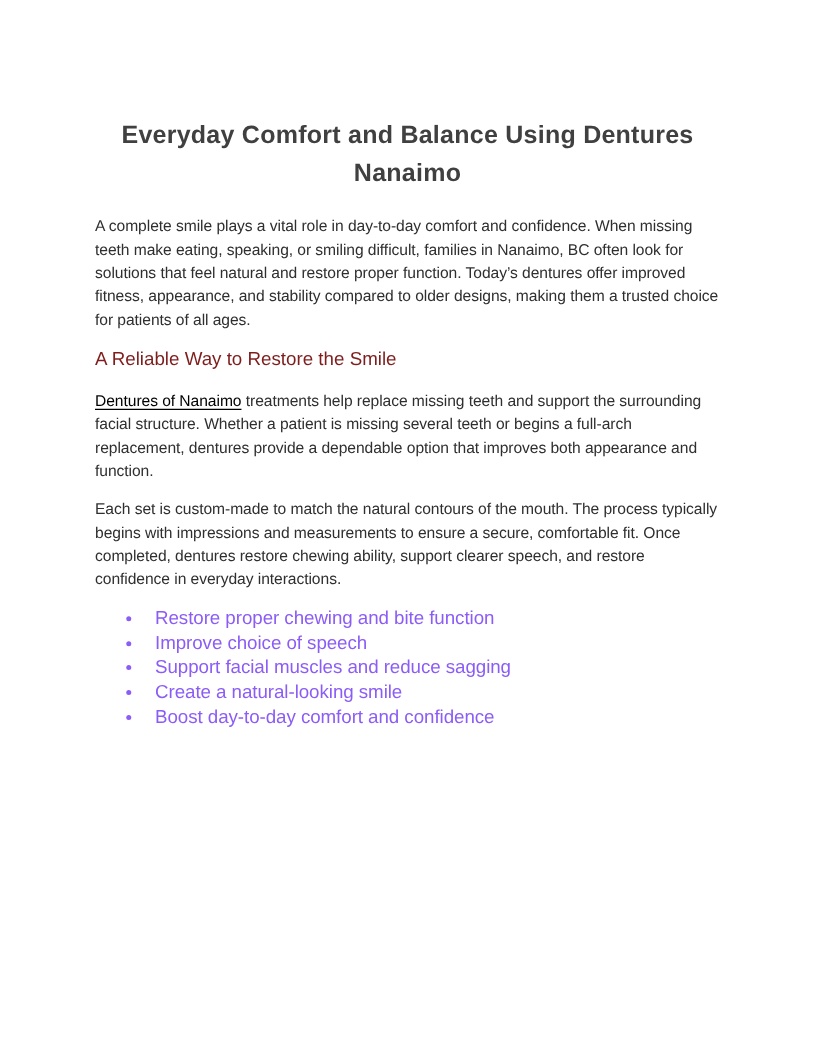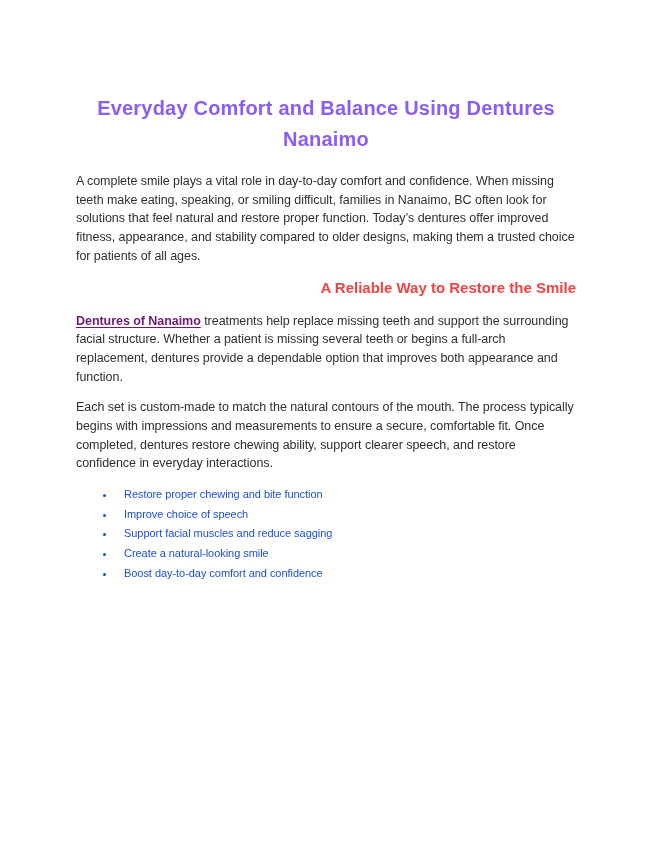--- a/index.html
+++ b/index.html
@@ -19,56 +19,55 @@
       width: 650px;
       height: 841px;
       padding: 93px 74px 0 76px;
       background: #ffffff;
     }
     h1.doc-title {
       font-size: 20px;
       line-height: 31px;
       font-weight: bold;
       text-align: center;
-      color: #8b5cf6;
+      color: #404040;
       margin: 0 0 17px 0;
       letter-spacing: 0.2px;
     }
     p.body-para {
       font-size: 12.5px;
       line-height: 18.7px;
       margin: 0 0 12px 0;
       letter-spacing: -0.05px;
       color: #2f2f2f;
     }
     h2.section-heading {
       font-size: 15px;
       line-height: 20px;
-      font-weight: bold;
-      color: #ef4444;
+      font-weight: normal;
+      color: #7f1d1d;
       margin: 12px 0 14px 0;
-      text-align: right;
     }
     a.doc-link {
-      color: #701a75;
-      font-weight: bold;
+      color: #000000;
+      font-weight: normal;
       text-decoration: underline;
       text-underline-offset: 2px;
       cursor: pointer;
     }
     ul.benefits-list {
       margin: 3px 0 0 0;
       padding: 0 0 0 40px;
       list-style: disc;
     }
     ul.benefits-list li {
-      font-size: 11px;
+      font-size: 15px;
       line-height: 19.6px;
       letter-spacing: -0.05px;
-      color: #1d4ed8;
+      color: #8b5cf6;
       padding-left: 8px;
     }
   </style>
 </head>
 <body>
 
 <div class="page">
 
   <h1 class="doc-title">Everyday Comfort and Balance Using Dentures Nanaimo</h1>
 

